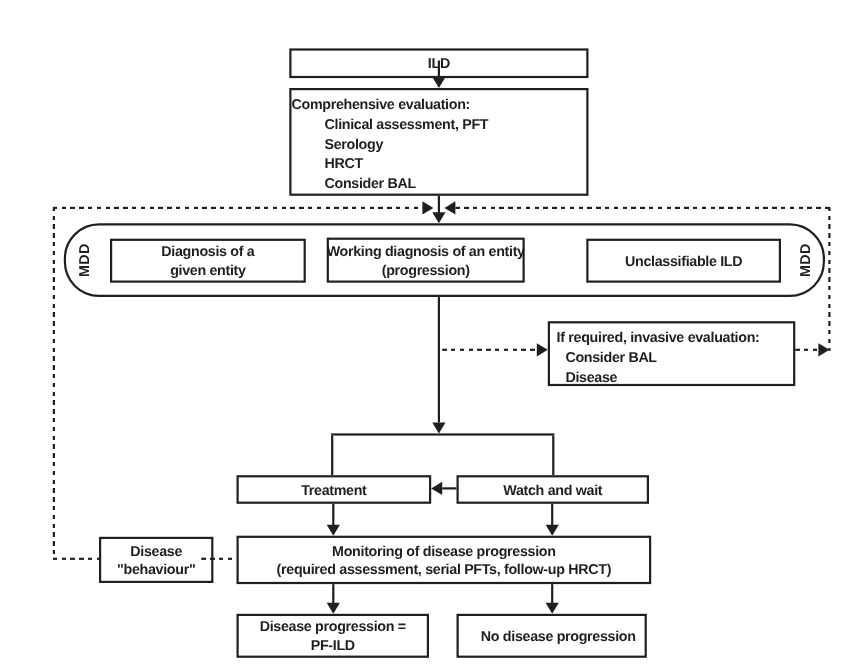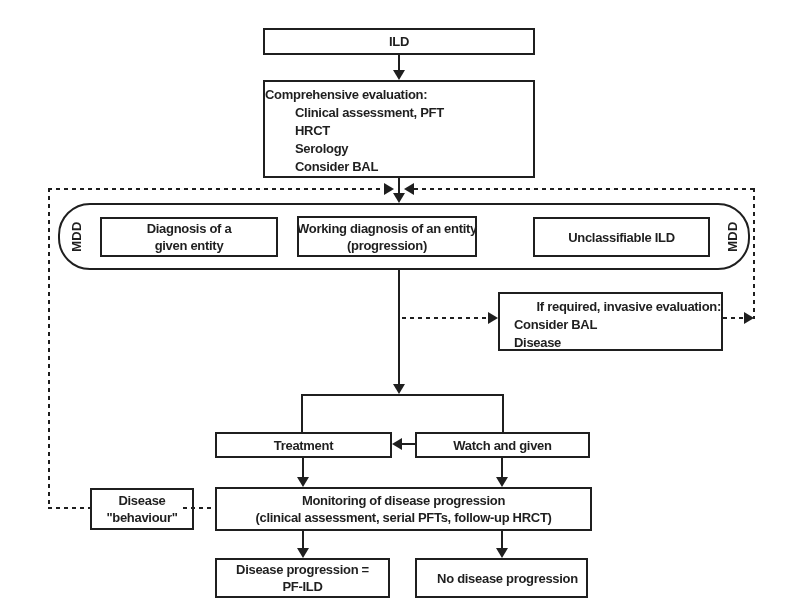--- a/index.html
+++ b/index.html
@@ -39,32 +39,32 @@
   .arr.right{border-top:6px solid transparent;border-bottom:6px solid transparent;border-left:10px solid currentColor;}
   .arr.left{border-top:6px solid transparent;border-bottom:6px solid transparent;border-right:10px solid currentColor;}
   .mdd-wrap{position:absolute;display:flex;align-items:center;justify-content:center;}
   .mdd-rot{transform:rotate(-90deg);white-space:nowrap;letter-spacing:0.3px;}
 </style>
 </head>
 <body>
 
 <div class="canvas">
 
-  <div class="box flexc" style="left:263px;top:28px;width:272px;height:27px;">
+  <div class="box flexc" style="left:263px;top:44px;width:272px;height:27px;">
     <div class="tline">ILD</div>
   </div>
 
   <div class="line-v" style="left:398px;top:55px;height:16px;"></div>
   <div class="arr down" style="left:393px;top:70px;"></div>
 
   <div class="box lbox" style="left:263px;top:80px;width:272px;height:98px;">
     <div class="tline">Comprehensive evaluation:</div>
     <div class="tline indent">Clinical assessment, PFT</div>
+    <div class="tline indent">Serology</div>
     <div class="tline indent">HRCT</div>
-    <div class="tline indent">Serology</div>
     <div class="tline indent">Consider BAL</div>
   </div>
 
   <div class="line-v" style="left:398px;top:178px;height:16px;"></div>
   <div class="arr down" style="left:393px;top:193px;"></div>
 
   <div class="dash-h" style="left:48px;top:188px;width:336px;"></div>
   <div class="arr right" style="left:384px;top:183px;"></div>
   <div class="arr left" style="left:404px;top:183px;"></div>
   <div class="dash-h" style="left:414px;top:188px;width:341px;"></div>
@@ -94,52 +94,52 @@
   <div class="line-v" style="left:398px;top:270px;height:114px;"></div>
   <div class="arr down" style="left:393px;top:384px;"></div>
   <div class="line-h" style="left:301px;top:394px;width:203px;"></div>
   <div class="line-v" style="left:301px;top:396px;height:36px;"></div>
   <div class="line-v" style="left:502px;top:396px;height:36px;"></div>
 
   <div class="dash-h" style="left:402px;top:317px;width:86px;"></div>
   <div class="arr right" style="left:488px;top:312px;"></div>
 
   <div class="box lbox" style="left:498px;top:292px;width:225px;height:59px;">
-    <div class="tline" style="padding-left:6px;text-align:right;">If required, invasive evaluation:</div>
+    <div class="tline" style="padding-left:6px;">If required, invasive evaluation:</div>
     <div class="tline" style="padding-left:14px;">Consider BAL</div>
     <div class="tline" style="padding-left:14px;">Disease</div>
   </div>
 
   <div class="dash-h" style="left:723px;top:317px;width:22px;"></div>
   <div class="arr right" style="left:744px;top:312px;"></div>
 
   <div class="box flexc" style="left:215px;top:432px;width:177px;height:26px;">
     <div class="tline">Treatment</div>
   </div>
   <div class="box flexc" style="left:415px;top:432px;width:175px;height:26px;">
-    <div class="tline">Watch and given</div>
+    <div class="tline">Watch and wait</div>
   </div>
   <div class="line-h" style="left:402px;top:443px;width:13px;"></div>
   <div class="arr left" style="left:392px;top:438px;"></div>
 
   <div class="line-v" style="left:302px;top:458px;height:20px;"></div>
   <div class="arr down" style="left:297px;top:477px;"></div>
   <div class="line-v" style="left:501px;top:458px;height:20px;"></div>
   <div class="arr down" style="left:496px;top:477px;"></div>
 
   <div class="dash-h" style="left:48px;top:507px;width:42px;"></div>
   <div class="box flexc" style="left:90px;top:488px;width:104px;height:42px;">
     <div class="tline">Disease</div>
     <div class="tline">"behaviour"</div>
   </div>
   <div class="dash-h" style="left:183px;top:507px;width:32px;"></div>
 
   <div class="box flexc" style="left:215px;top:487px;width:377px;height:44px;">
     <div class="tline">Monitoring of disease progression</div>
-    <div class="tline">(clinical assessment, serial PFTs, follow-up HRCT)</div>
+    <div class="tline">(required assessment, serial PFTs, follow-up HRCT)</div>
   </div>
 
   <div class="line-v" style="left:302px;top:531px;height:18px;"></div>
   <div class="arr down" style="left:297px;top:548px;"></div>
   <div class="line-v" style="left:501px;top:531px;height:18px;"></div>
   <div class="arr down" style="left:496px;top:548px;"></div>
 
   <div class="box flexc" style="left:215px;top:558px;width:175px;height:40px;">
     <div class="tline">Disease progression =</div>
     <div class="tline">PF-ILD</div>

